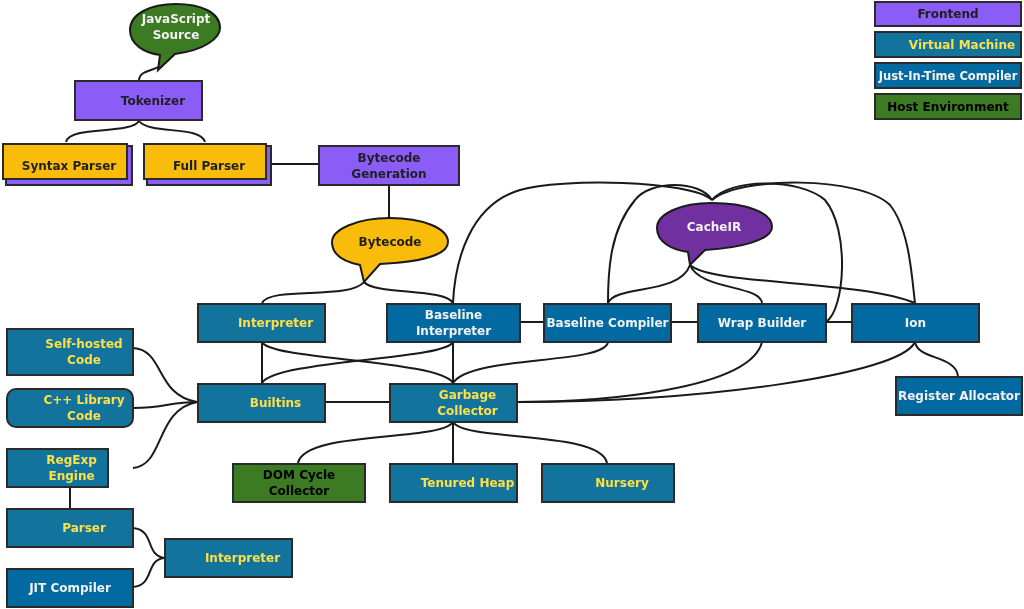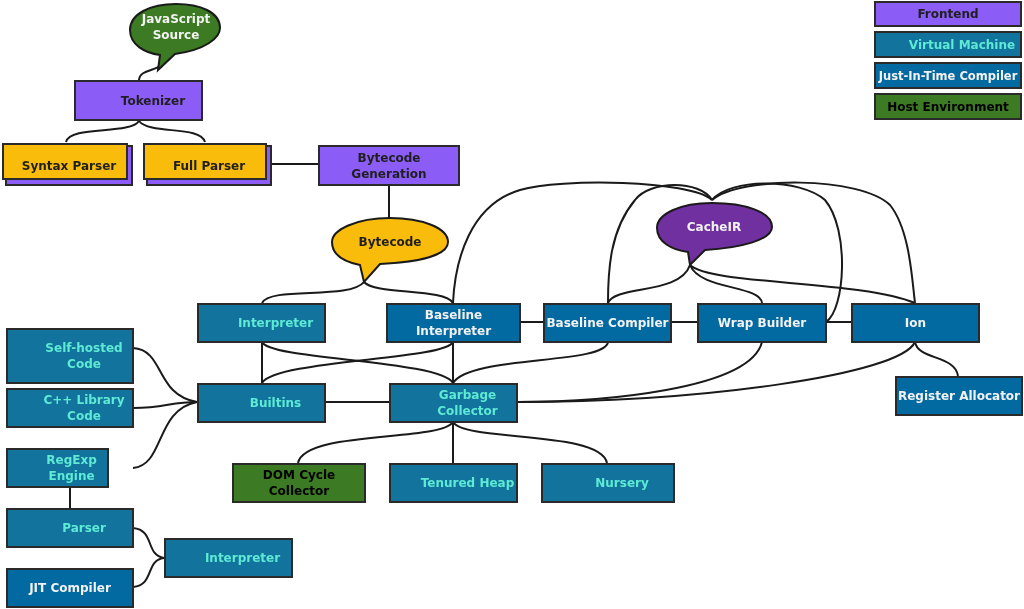--- a/index.html
+++ b/index.html
@@ -3,21 +3,21 @@
 <meta charset="utf-8">
 <style>
   html, body { margin: 0; padding: 0; background: #ffffff; }
   body { width: 1024px; height: 609px; position: relative; overflow: hidden;
          font-family: "DejaVu Sans", sans-serif; }
   #diagram { position: absolute; left: 0; top: 0; width: 1024px; height: 609px; }
   .node { position: absolute; box-sizing: border-box; border: 2px solid #2a2a2a;
           display: flex; align-items: center; justify-content: center;
           font-weight: bold; font-size: 12px; text-align: center; line-height: 16px; }
   .frontend { background: #8b5cf6; color: #1f1f1f; }
-  .vm { background: #12739d; color: #5eead4; padding-left: 28px; }
+  .vm { background: #12739d; color: #fde047; padding-left: 28px; }
   .jit { background: #0369a1; color: #f2f2f2; }
   .host { background: #3c7a23; color: #000000; }
   .stack::before { content: ""; position: absolute; left: -5px; top: -4px; right: 3px; bottom: 4px;
                    border: 2px solid #2a2a2a; background: #f9bc0a; z-index: -1; }
   .stack { z-index: 1; }
   .legend-item { position: absolute; box-sizing: border-box; border: 2px solid #2a2a2a;
                  display: flex; align-items: center; justify-content: center;
                  font-weight: bold; font-size: 12px; }
   svg text { font-family: "DejaVu Sans", sans-serif; font-weight: bold; font-size: 12px; }
 </style>
@@ -113,24 +113,24 @@
   <div class="node jit" style="left:697px;top:303px;width:130px;height:40px;">
       <span>Wrap Builder</span>
     </div>
   <div class="node jit" style="left:851px;top:303px;width:129px;height:40px;">
       <span>Ion</span>
     </div>
   <div class="node jit" style="left:895px;top:376px;width:128px;height:40px;">
       <span>Register Allocator</span>
     </div>
 
-  <div class="node vm" style="left:6px;top:328px;width:128px;height:56px;">
+  <div class="node vm" style="left:6px;top:328px;width:128px;height:48px;">
       <span>Self-hosted Code</span>
     </div>
-  <div class="node vm" style="left:6px;top:388px;width:128px;height:40px;">
+  <div class="node vm" style="left:6px;top:388px;width:128px;height:40px;border-radius:10px;">
       <span>C++ Library Code</span>
     </div>
   <div class="node vm" style="left:6px;top:448px;width:103px;height:40px;">
       <span>RegExp Engine</span>
     </div>
   <div class="node vm" style="left:197px;top:383px;width:129px;height:40px;">
       <span>Builtins</span>
     </div>
   <div class="node vm" style="left:389px;top:383px;width:129px;height:40px;">
       <span>Garbage Collector</span>

